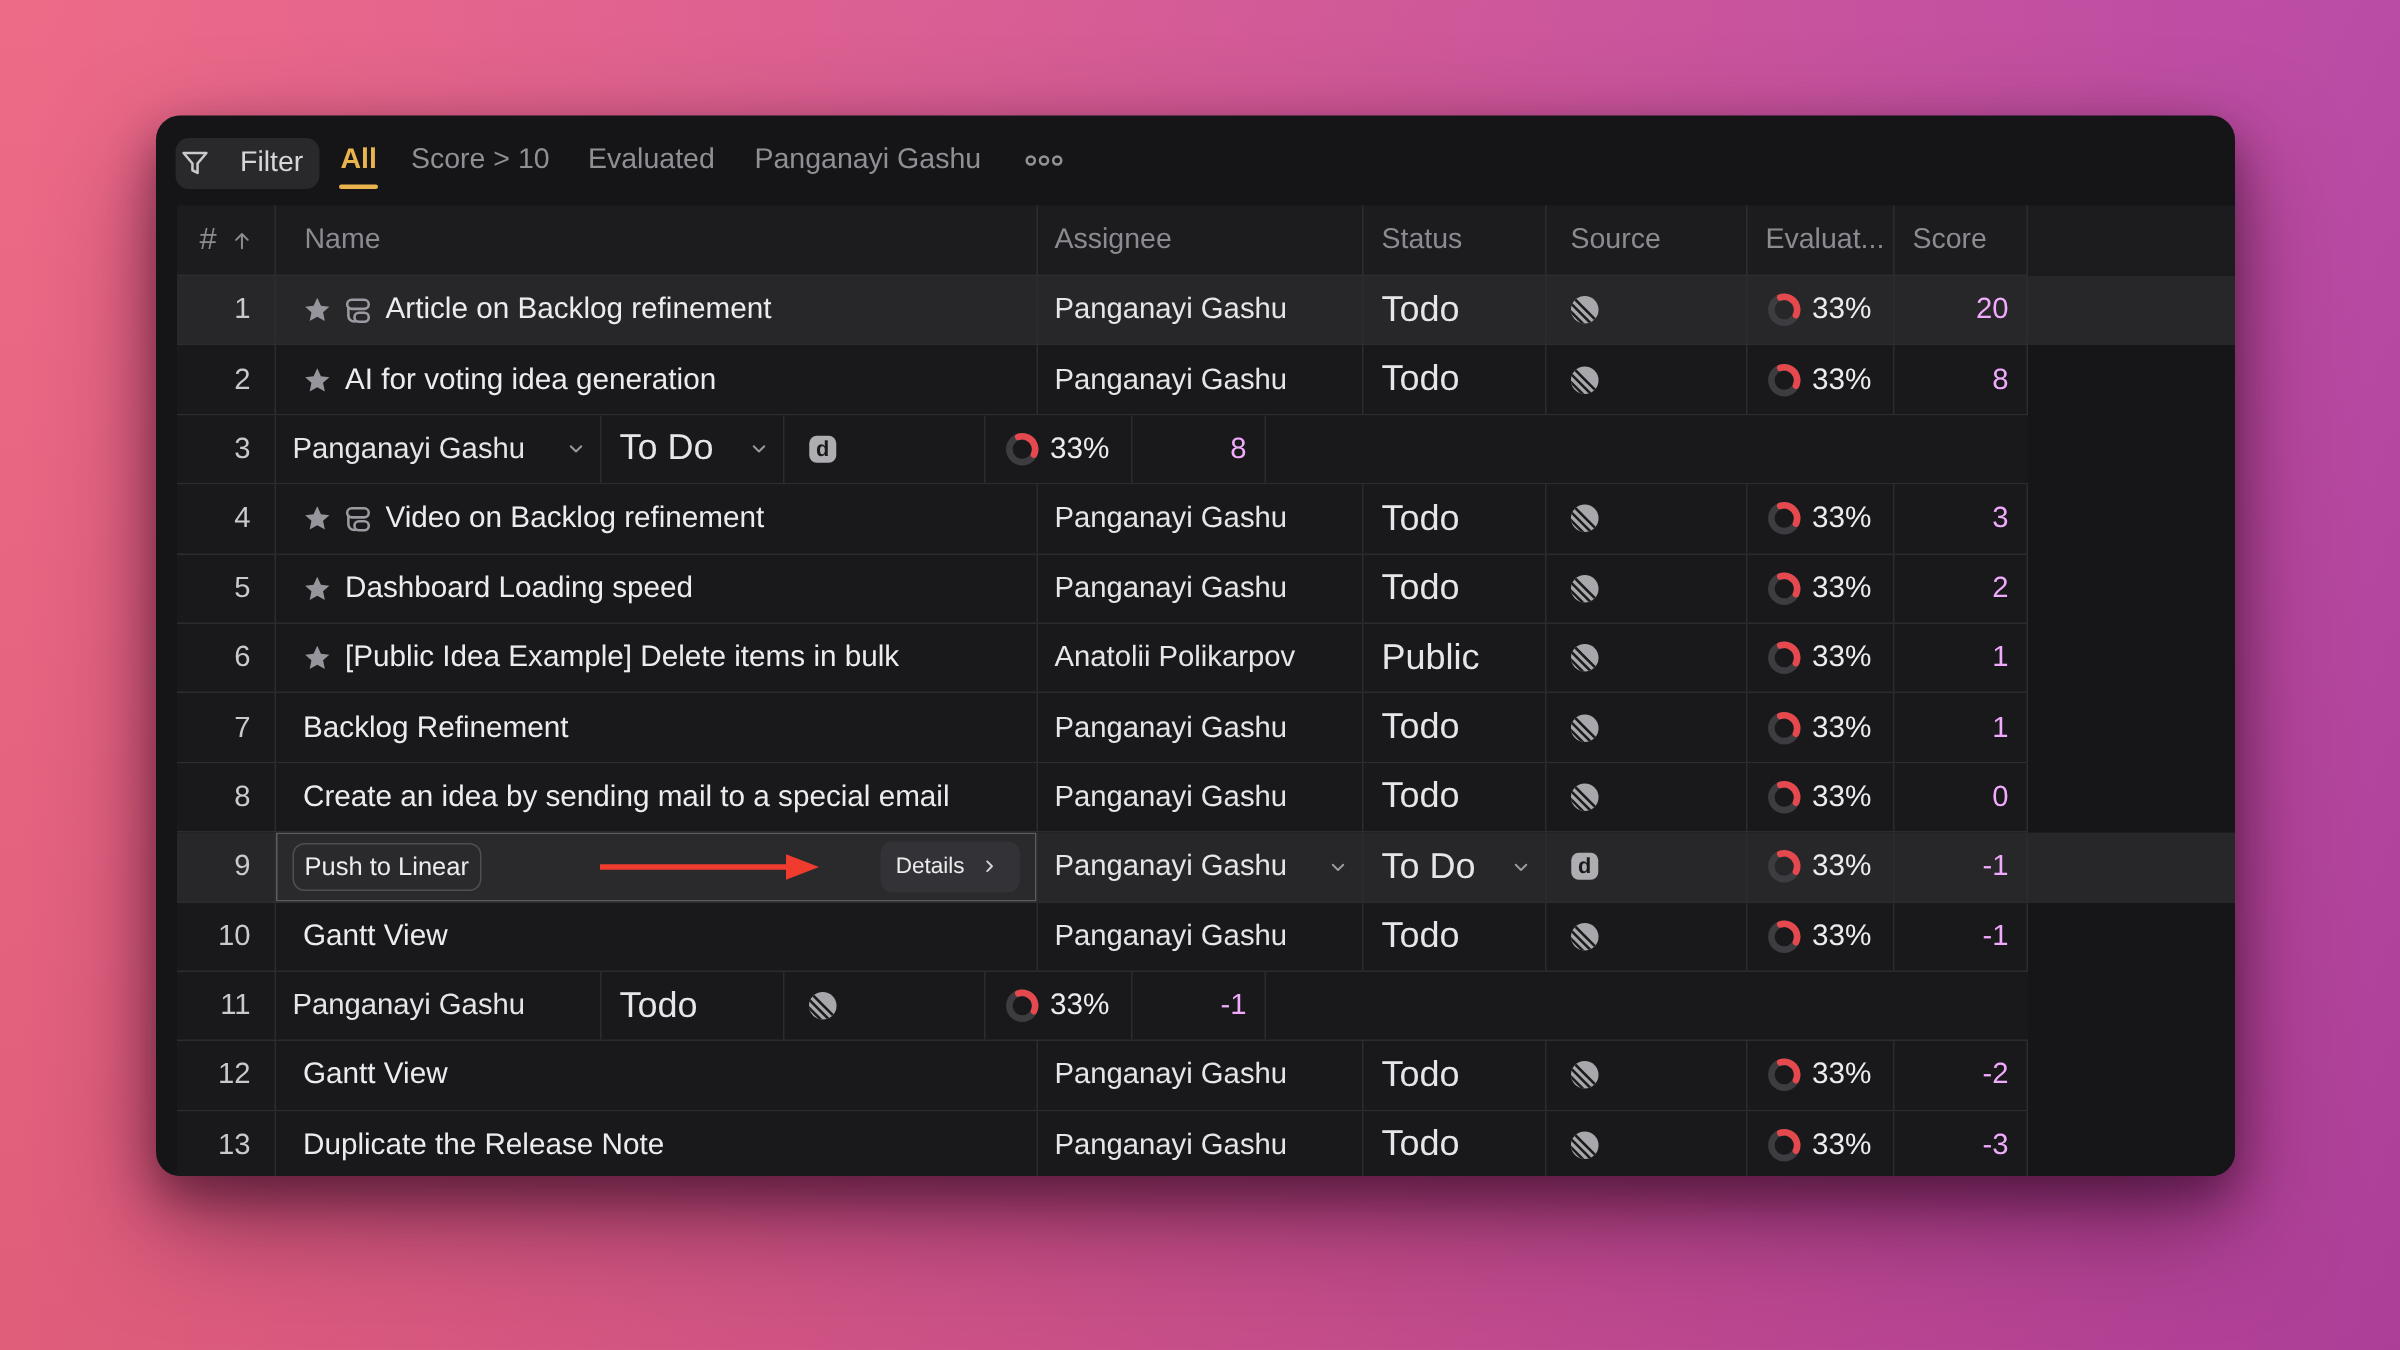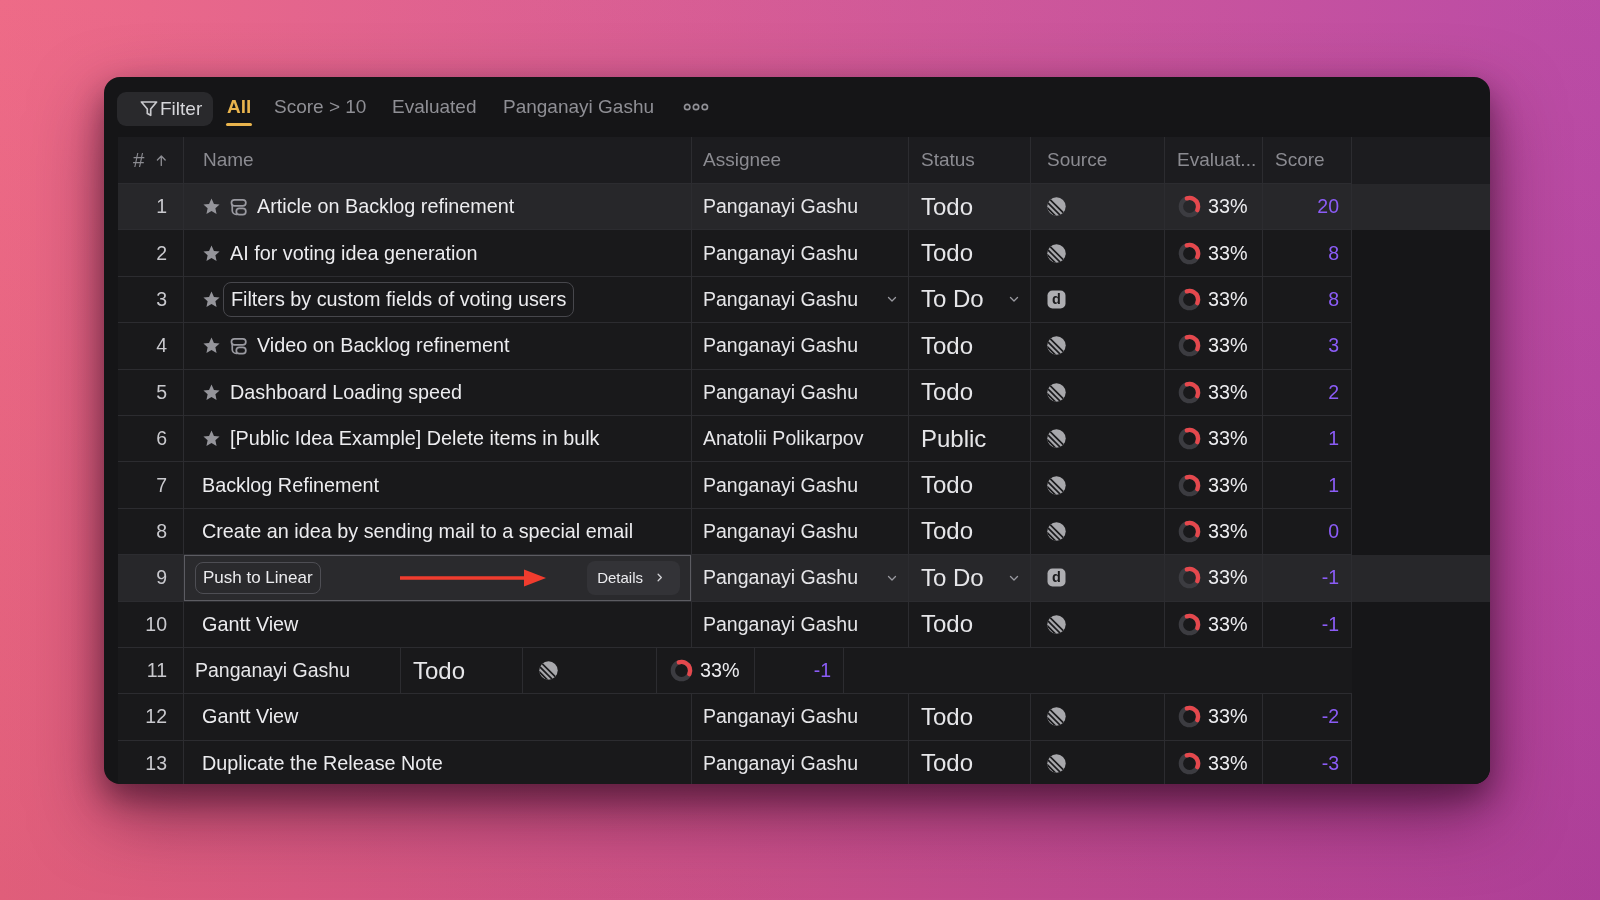--- a/index.html
+++ b/index.html
@@ -12,21 +12,21 @@
   .panel {
     position:absolute; left:104px; top:77px; width:1386px; height:707px;
     background:#151517; border-radius:16px; overflow:hidden;
     box-shadow: 0 30px 70px rgba(50,5,35,0.5), 0 14px 30px rgba(25,0,16,0.42);
   }
   
   .toolbar { position:absolute; left:0; top:0; width:100%; height:60px; }
   .fbtn {
     position:absolute; left:13px; top:15px; width:96px; height:34px;
     background:#29292c; border-radius:9px; display:flex; align-items:center;
-    justify-content:flex-start; padding-left:22px; gap:1px; color:#d6d6da; font-size:19px;
+    justify-content:flex-start; padding-left:3px; gap:20px; color:#d6d6da; font-size:19px;
   }
   .tab { position:absolute; top:0; height:60px; display:flex; align-items:center;
          color:#8f8f95; font-size:19px; }
   .tab.act { color:#e9b44d;font-weight:bold; }
   .tab.act::after { content:""; position:absolute; left:-1px; right:-1px; bottom:11px;
          height:3.5px; border-radius:2px; background:#e9b44d; }
   .dots { position:absolute; top:0; height:60px; display:flex; align-items:center; }
   
   .table { position:absolute; left:14px; top:60px; right:0; bottom:0; }
   .row { display:flex; width:100%; height:46.4px; }
@@ -37,21 +37,21 @@
   .filler { flex:1; background:#161618; }
   .hd .filler { background:#1c1c1f; }
   .hl .filler { background:#27272a; }
   .c { display:flex; align-items:center; border-right:1px solid #2c2c30; height:100%; overflow:hidden; }
   .c1 { width:66px;  justify-content:flex-end; padding-right:16px; color:#c9c9ce; font-size:19.5px; }
   .c2 { width:508px; padding-left:18px; gap:9px; color:#ececef; font-size:19.8px; white-space:nowrap; }
   .c3 { width:217px; padding-left:11px; color:#e6e6e9; font-size:19.5px; position:relative; }
   .c4 { width:122px; padding-left:12px; color:#e6e6e9; font-size:24px; position:relative; }
   .c5 { width:134px; padding-left:16px; }
   .c6 { width:98px;  padding-left:12px; gap:3px; color:#ececef; font-size:19.8px; }
-  .c7 { width:89px;  justify-content:flex-end; padding-right:12px; color:#8b5cf6; font-size:19.5px; }
+  .c7 { width:89px;  justify-content:flex-end; padding-right:12px; color:#f0abfc; font-size:19.5px; }
   .hd .c { color:#8b8b91; font-size:19px; }
   .hd .c1 { gap:12px; justify-content:flex-start; padding-left:15px; font-size:20.5px; }
   .hd .c2 { padding-left:19px; }
   .chev { position:absolute; right:10px; top:50%; margin-top:-6px; }
   .tagname { border:1.5px solid #47474c; border-radius:8px; padding:5px 7px; margin-left:-7px; }
   
   .r9cell { position:relative; }
   .r9box { position:absolute; inset:0; border:1.5px solid #5c5c62; background:rgba(255,255,255,0.015); }
   .chip { position:relative; border:1.3px solid #4e4e54; border-radius:8px; padding:5px 7px;
           margin-left:-7px; color:#ececef; font-size:17px; }
@@ -176,26 +176,20 @@
             </svg>
             <span>33%</span>
           </div>
           <div class="c c7">8</div>
         </div>
         <div class="filler"></div>
       </div>
       <div class="row">
         <div class="cells">
           <div class="c c1">3</div>
-          <div class="c c2">
-            <svg width="19" height="19" viewBox="0 0 24 24">
-              <path d="M12 1.8l3.1 6.9 7.1.7-5.3 4.8 1.5 7.2L12 17.8l-6.4 3.6 1.5-7.2-5.3-4.8 7.1-.7z" fill="#95959b"></path>
-            </svg>
-            <span class="tagname">Filters by custom fields of voting users</span>
-          </div>
           <div class="c c3">Panganayi Gashu<svg class="chev" width="12" height="12" viewBox="0 0 24 24" fill="none" stroke="#9a9aa0" stroke-width="2.6" stroke-linecap="round" stroke-linejoin="round">
               <path d="M5 9l7 7 7-7"></path>
             </svg></div>
           <div class="c c4">To Do<svg class="chev" width="12" height="12" viewBox="0 0 24 24" fill="none" stroke="#9a9aa0" stroke-width="2.6" stroke-linecap="round" stroke-linejoin="round">
               <path d="M5 9l7 7 7-7"></path>
             </svg></div>
           <div class="c c5">
             <svg width="19" height="19" viewBox="0 0 19 19">
               <rect x="0.5" y="0.5" width="18" height="18" rx="5" fill="#aeaeb2"></rect>
               <text x="9.5" y="14" font-family="Liberation Sans" font-size="14.5" font-weight="bold" fill="#1a1a1c" text-anchor="middle">d</text>

